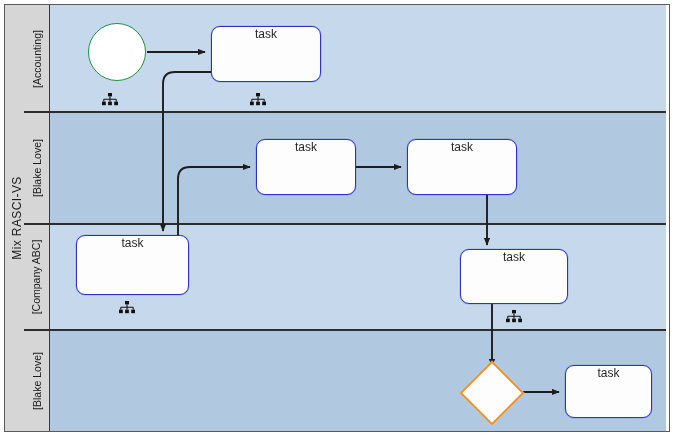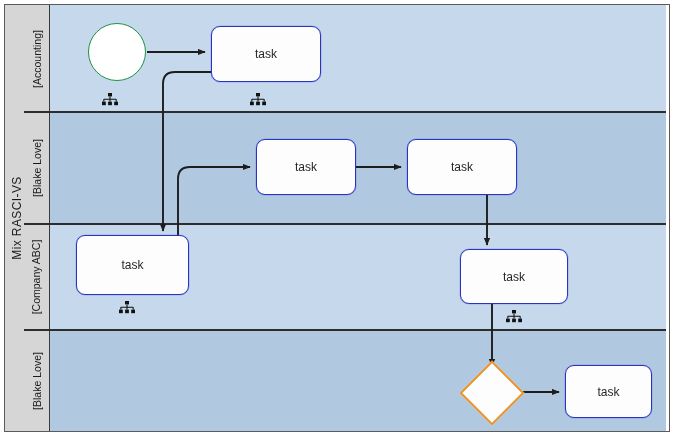--- a/index.html
+++ b/index.html
@@ -32,21 +32,21 @@
   }
   .lane-body{position:absolute;left:26px;top:0;right:0;height:100%;}
   .lane-sep{position:absolute;left:24px;width:642px;height:0;
             border-top:2px solid #2d2d2d;}
 
   
   #shapes{position:absolute;left:0;top:0;width:674px;height:436px;}
   .task{
     position:absolute;box-sizing:border-box;background:#fdfdfd;
     border:1.6px solid #2a33c4;border-radius:9px;
-    display:flex;align-items:center;justify-content:center;
+    display:flex;align-items:flex-start;justify-content:center;
     font-size:12px;color:#262626;
     box-shadow:0 0 0 0.5px rgba(42,51,196,.25);
   }
   .start-event{
     position:absolute;box-sizing:border-box;background:#ffffff;
     border:1.8px solid #1e9142;border-radius:50%;
   }
   .gateway{
     position:absolute;box-sizing:border-box;background:#fdfdfd;
     border:2.4px solid #eb9025;

